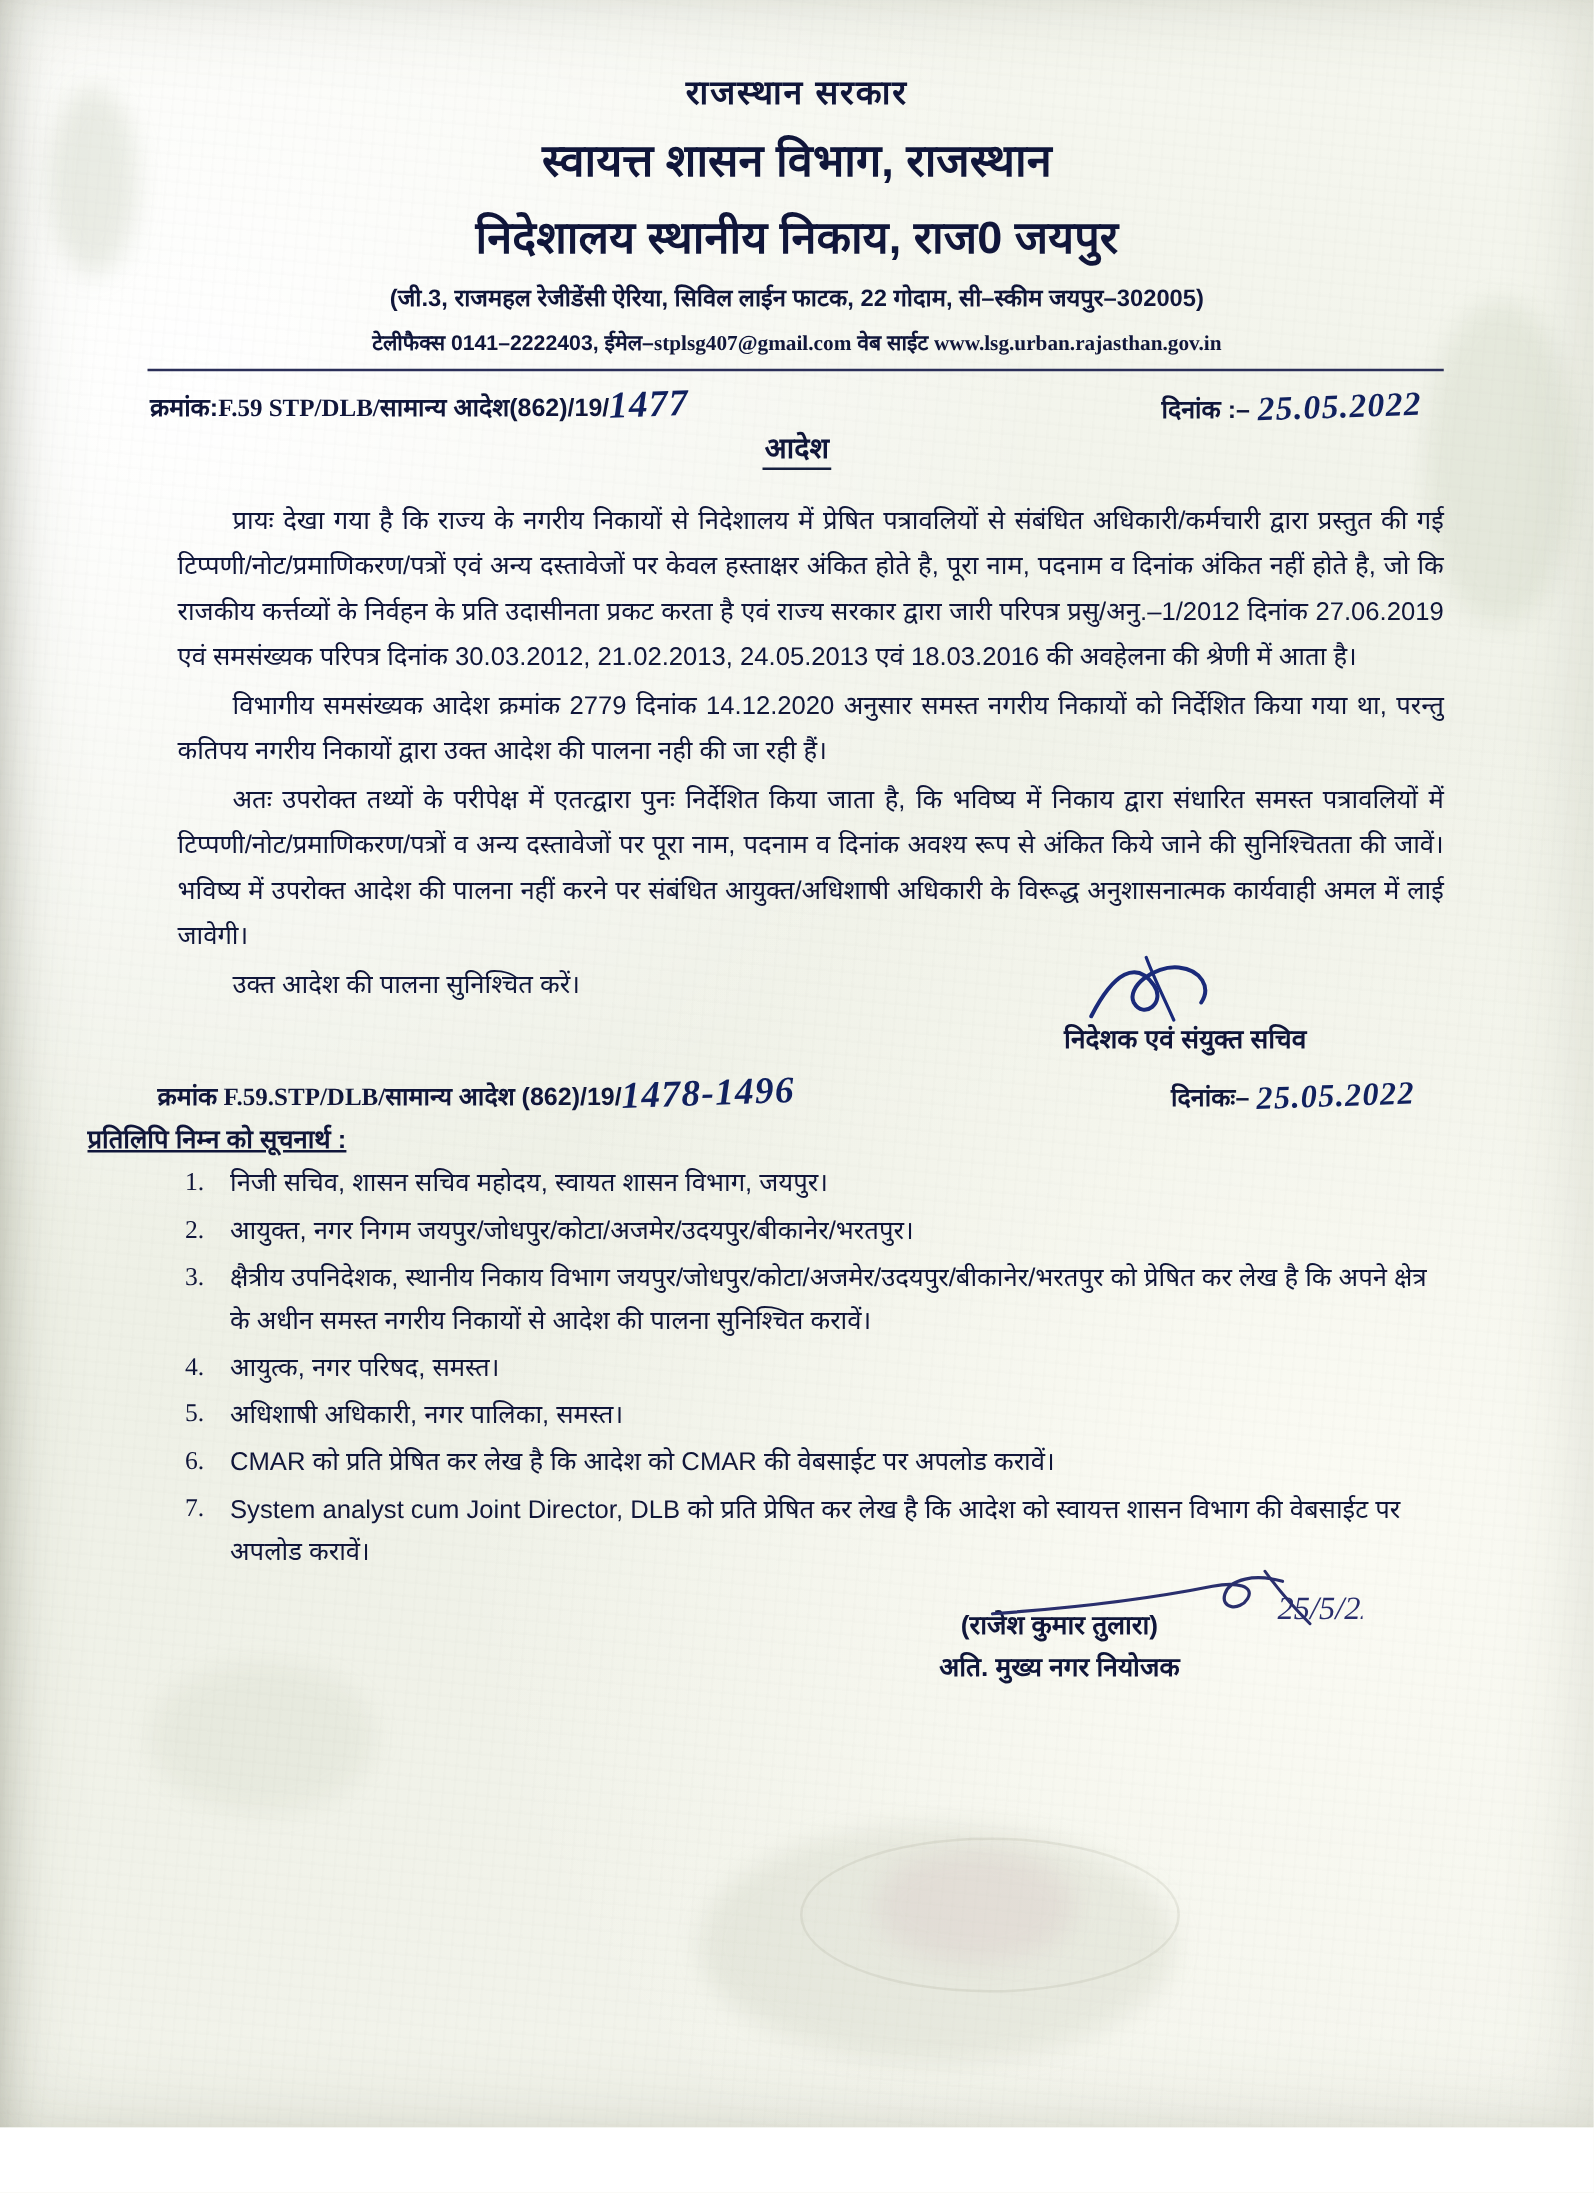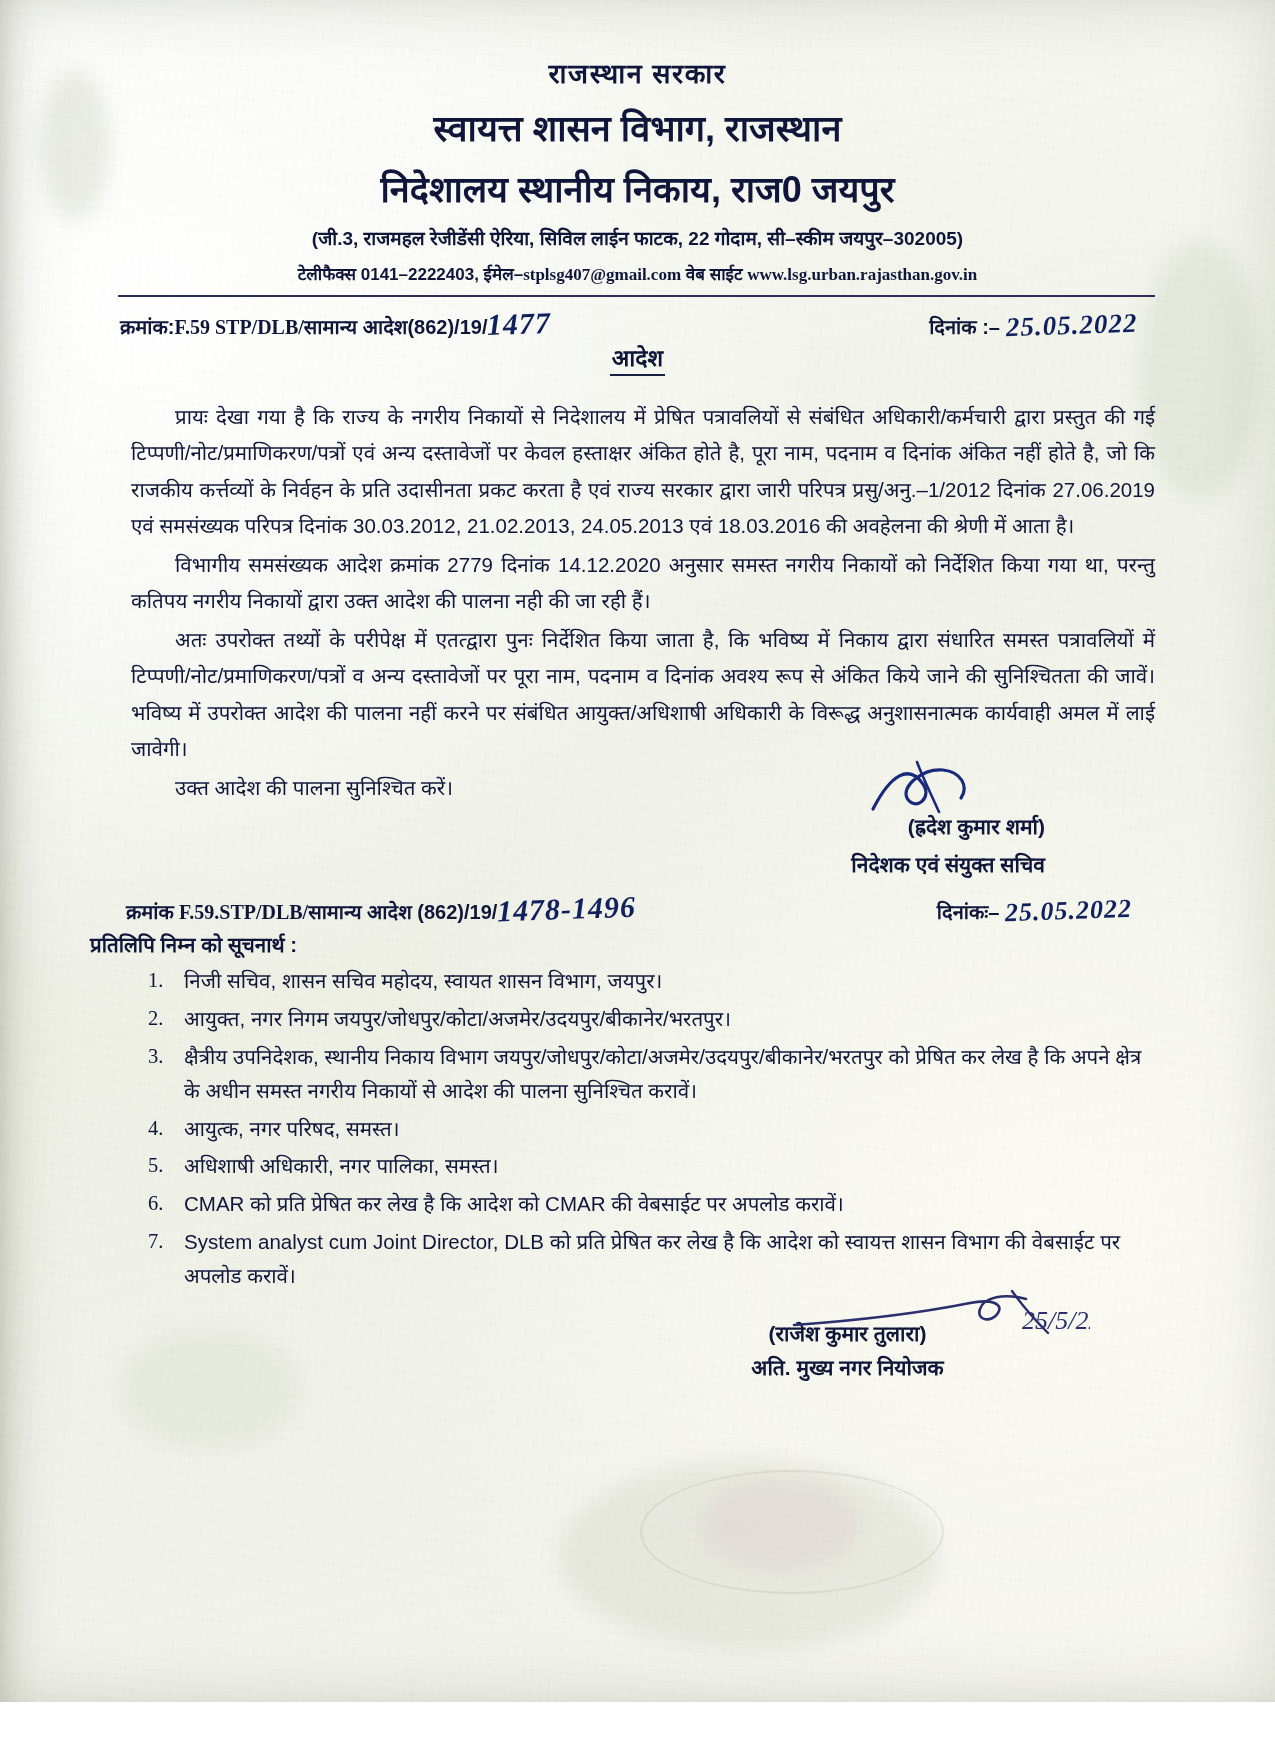--- a/index.html
+++ b/index.html
@@ -146,21 +146,21 @@
   }
 
   
   .body-text {
     margin: 26px 120px 0 126px;
     font-size: 20.5px;
     line-height: 1.78;
     text-align: justify;
     text-justify: inter-word;
   }
-  .body-text p { margin: 0 0 2px 5px; text-indent: 44px; }
+  .body-text p { margin: 0 0 2px 16px; text-indent: 44px; }
 
   
   .sign-block {
     margin-top: 6px;
     text-align: right;
     padding-right: 230px;
     position: relative;
   }
   .sign-scribble {
     position: absolute;
@@ -195,23 +195,24 @@
   .copy-left .hindi { font-family: "Liberation Sans", sans-serif; }
   .copy-right {
     font-size: 20px;
     font-weight: 700;
     white-space: nowrap;
     padding-right: 25px;
   }
   .copy-right .handwriting { font-size: 26px; }
 
   .copy-heading {
-    margin: 4px 120px 0 90px;
+    margin: 4px 120px 0 70px;
     font-size: 20.5px;
     font-weight: 600;
+    text-decoration: underline;
   }
 
   ol.copy-list {
     margin: 6px 120px 0 126px;
     padding: 0;
     list-style: none;
     font-size: 20.5px;
     line-height: 1.65;
   }
   ol.copy-list > li {
@@ -302,21 +303,20 @@
       <p>विभागीय समसंख्यक आदेश क्रमांक 2779 दिनांक 14.12.2020 अनुसार समस्त नगरीय निकायों को निर्देशित किया गया था, परन्तु कतिपय नगरीय निकायों द्वारा उक्त आदेश की पालना नही की जा रही हैं।</p>
       <p>अतः उपरोक्त तथ्यों के परीपेक्ष में एतत्द्वारा पुनः निर्देशित किया जाता है, कि भविष्य में निकाय द्वारा संधारित समस्त पत्रावलियों में टिप्पणी/नोट/प्रमाणिकरण/पत्रों व अन्य दस्तावेजों पर पूरा नाम, पदनाम व दिनांक अवश्य रूप से अंकित किये जाने की सुनिश्चितता की जावें। भविष्य में उपरोक्त आदेश की पालना नहीं करने पर संबंधित आयुक्त/अधिशाषी अधिकारी के विरूद्ध अनुशासनात्मक कार्यवाही अमल में लाई जावेगी।</p>
       <p>उक्त आदेश की पालना सुनिश्चित करें।</p>
     </div>
 
     <div class="sign-block">
       <svg class="sign-scribble" viewBox="0 0 120 70">
         <path d="M8 55 C26 20, 44 10, 58 30 C68 44, 50 58, 42 44 C36 32, 58 14, 78 16 C96 18, 104 32, 96 44" fill="none" stroke="#1a2a7a" stroke-width="3.2" stroke-linecap="round"></path>
         <path d="M52 8 C58 24, 66 40, 74 58" fill="none" stroke="#1a2a7a" stroke-width="2.6" stroke-linecap="round"></path>
       </svg>
-      <div class="sign-name">(ह्रदेश कुमार शर्मा)</div>
       <div class="sign-desig">निदेशक एवं संयुक्त सचिव</div>
     </div>
 
     <div class="copy-row">
       <div class="copy-left">
         <span class="hindi">क्रमांक</span>
         <span>F.59.STP/DLB/</span><span class="hindi">सामान्य आदेश (862)/19/</span><span class="handwriting">1478-1496</span>
       </div>
       <div class="copy-right">
         <span>दिनांकः–</span>

